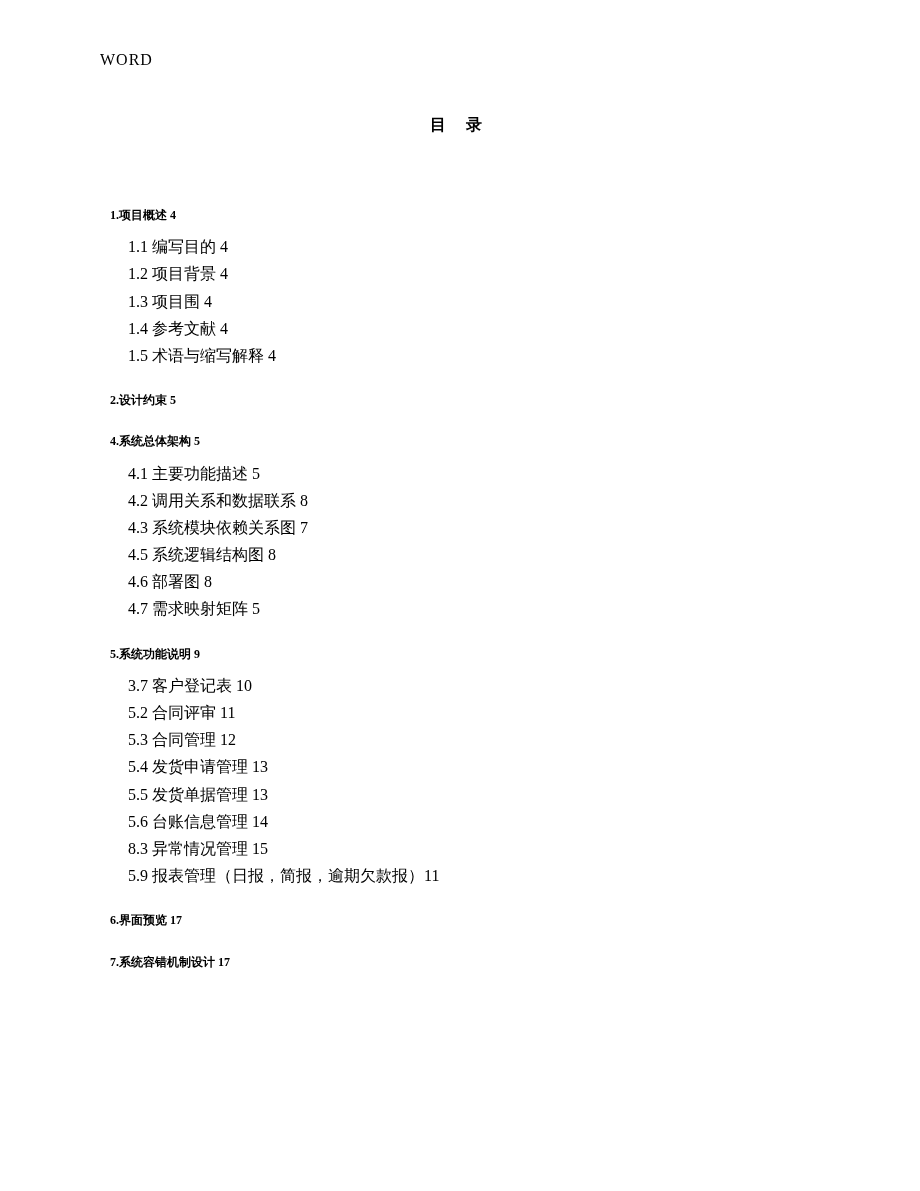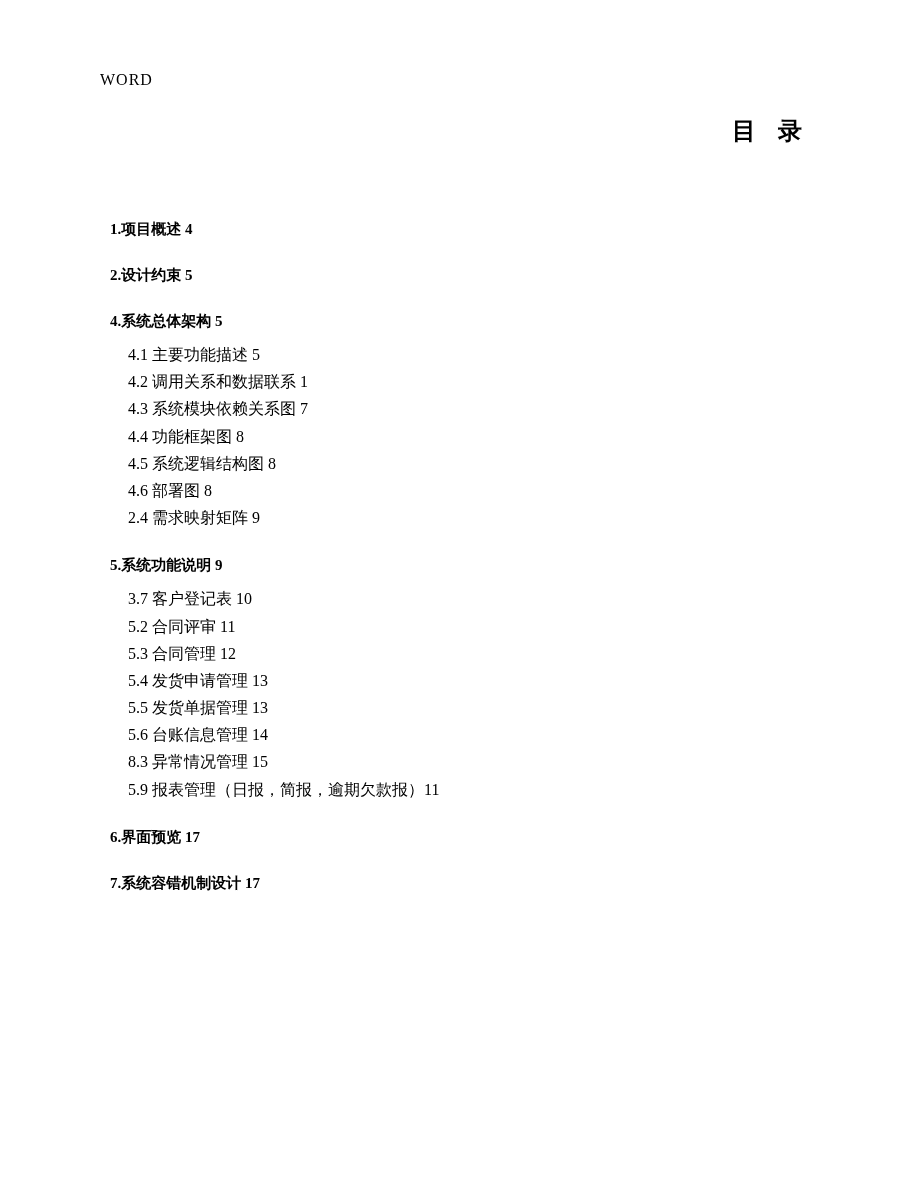--- a/index.html
+++ b/index.html
@@ -10,40 +10,40 @@
     body {
       width: 920px;
       height: 1191px;
       background: #ffffff;
       font-family: "SimSun", "宋体", serif;
       color: #000000;
       position: relative;
     }
     .header-label {
       position: absolute;
-      top: 71px;
+      top: 51px;
       left: 100px;
       font-family: "SimSun", serif;
       font-size: 16px;
       letter-spacing: 1px;
     }
     .content {
       padding-top: 115px;
       padding-left: 110px;
       padding-right: 110px;
     }
     .title {
-      text-align: right;
-      font-size: 24px;
+      text-align: center;
+      font-size: 16px;
       font-weight: bold;
       letter-spacing: 8px;
       margin-bottom: 70px;
     }
     .toc-section {
-      font-size: 15px;
+      font-size: 12px;
       font-weight: bold;
       margin-top: 22px;
       margin-bottom: 8px;
       line-height: 1.6;
     }
     .toc-subs {
       padding-left: 18px;
       margin-bottom: 6px;
     }
     .toc-sub {
@@ -54,33 +54,39 @@
   </style>
 </head>
 <body>
 
 <div class="header-label">WORD</div>
 
 <div class="content">
   <div class="title">目 录</div>
 
   <div class="toc-section">1.项目概述 4</div>
+  <div class="toc-subs">
+    <div class="toc-sub">1.1 编写目的 4</div>
+    <div class="toc-sub">1.2 项目背景 4</div>
+    <div class="toc-sub">1.3 项目围 4</div>
+    <div class="toc-sub">1.4 参考文献 4</div>
+    <div class="toc-sub">1.5 术语与缩写解释 4</div>
+  </div>
 
   <div class="toc-section">2.设计约束 5</div>
 
 
   <div class="toc-section">4.系统总体架构 5</div>
   <div class="toc-subs">
     <div class="toc-sub">4.1 主要功能描述 5</div>
-    <div class="toc-sub">4.2 调用关系和数据联系 1</div>
+    <div class="toc-sub">4.2 调用关系和数据联系 8</div>
     <div class="toc-sub">4.3 系统模块依赖关系图 7</div>
-    <div class="toc-sub">4.4 功能框架图 8</div>
     <div class="toc-sub">4.5 系统逻辑结构图 8</div>
     <div class="toc-sub">4.6 部署图 8</div>
-    <div class="toc-sub">2.4 需求映射矩阵 9</div>
+    <div class="toc-sub">4.7 需求映射矩阵 5</div>
   </div>
 
   <div class="toc-section">5.系统功能说明 9</div>
   <div class="toc-subs">
     <div class="toc-sub">3.7 客户登记表 10</div>
     <div class="toc-sub">5.2 合同评审 11</div>
     <div class="toc-sub">5.3 合同管理 12</div>
     <div class="toc-sub">5.4 发货申请管理 13</div>
     <div class="toc-sub">5.5 发货单据管理 13</div>
     <div class="toc-sub">5.6 台账信息管理 14</div>

